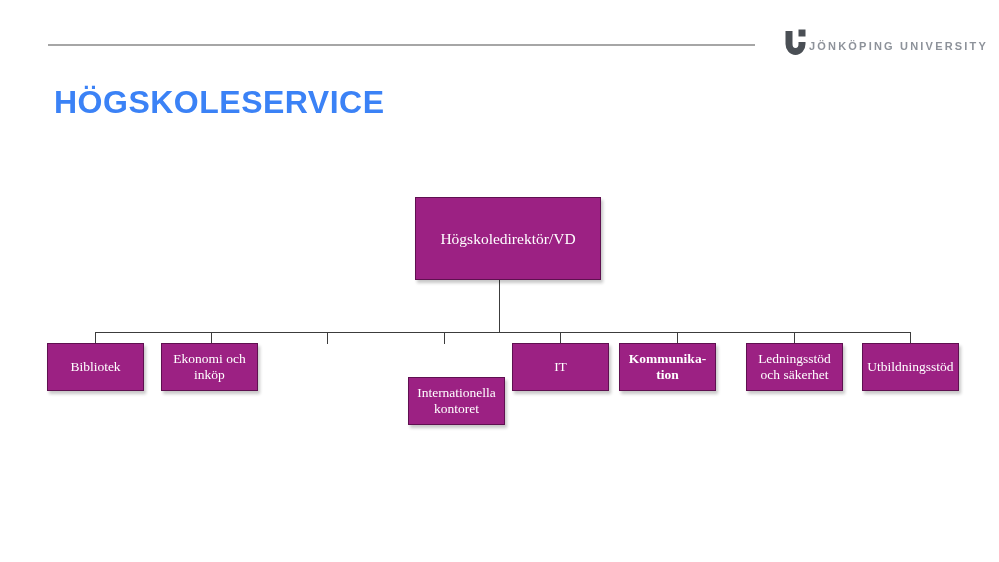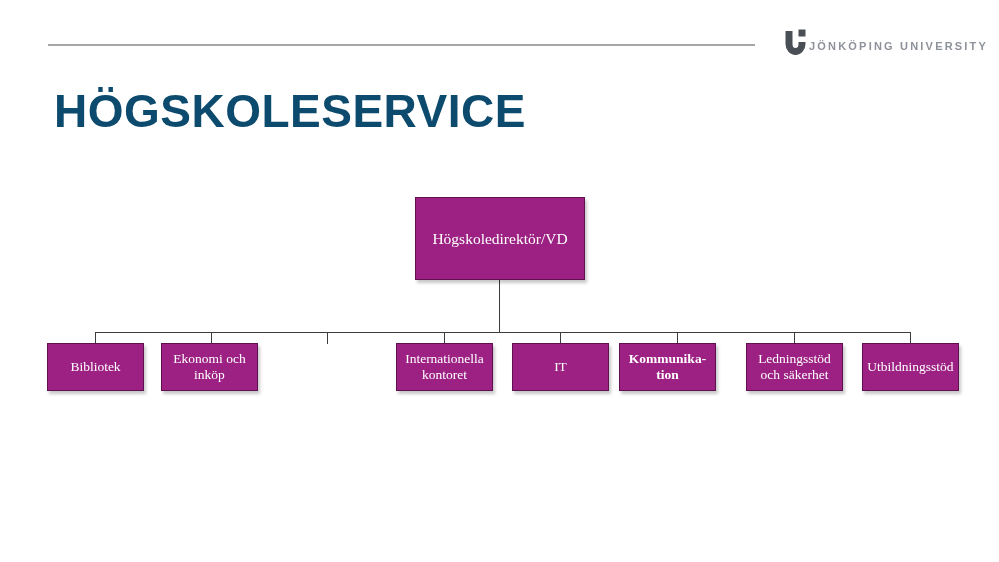--- a/index.html
+++ b/index.html
@@ -31,48 +31,48 @@
     color: #8d929a;
     font-size: 11px;
     font-weight: 600;
     letter-spacing: 2.2px;
     white-space: nowrap;
     padding-top: 6px;
   }
   .page-title {
     position: absolute;
     left: 54px; top: 84px;
-    font-size: 46px;
+    font-size: 32px;
     font-weight: bold;
     letter-spacing: 0.5px;
-    color: #0c4a6e;
+    color: #3b82f6;
   }
 
   
   .org-box {
     position: absolute;
     background: #9c2183;
     border: 1px solid #5f1050;
     box-shadow: 2px 3px 3px rgba(0,0,0,0.22);
     color: #ffffff;
     display: flex;
     align-items: center;
     justify-content: center;
     text-align: center;
     font-family: "Liberation Serif", serif;
     box-sizing: border-box;
   }
   .org-box .label { white-space: pre-line; line-height: 1.15; }
-  .root-box  { left: 415px; top: 197px; width: 170px; height: 83px; font-size: 15.5px; }
+  .root-box  { left: 415px; top: 197px; width: 186px; height: 83px; font-size: 15.5px; }
   .child-box { top: 343px; width: 97px; height: 48px; font-size: 13.5px; }
 
   .c1 { left: 47px; text-align: right;  }
   .c2 { left: 161px; }
   .c3 { left: 279px; }
-  .c4 { left: 396px; }
+  .c4 { left: 408px; margin-top: 34px; }
   .c5 { left: 512px; }
   .c6 { left: 619px; font-weight: bold; }
   .c7 { left: 746px; text-align: center; }
   .c8 { left: 862px; }
 
   .connector { position: absolute; background: #3c3c3c; }
   .drop-line  { left: 499px; top: 280px; width: 1px; height: 52px; }
   .rail-line  { left: 95px;  top: 332px; width: 816px; height: 1px; }
   .stub       { top: 332px;  width: 1px; height: 12px; }
   .s1 { left: 95px;  }

